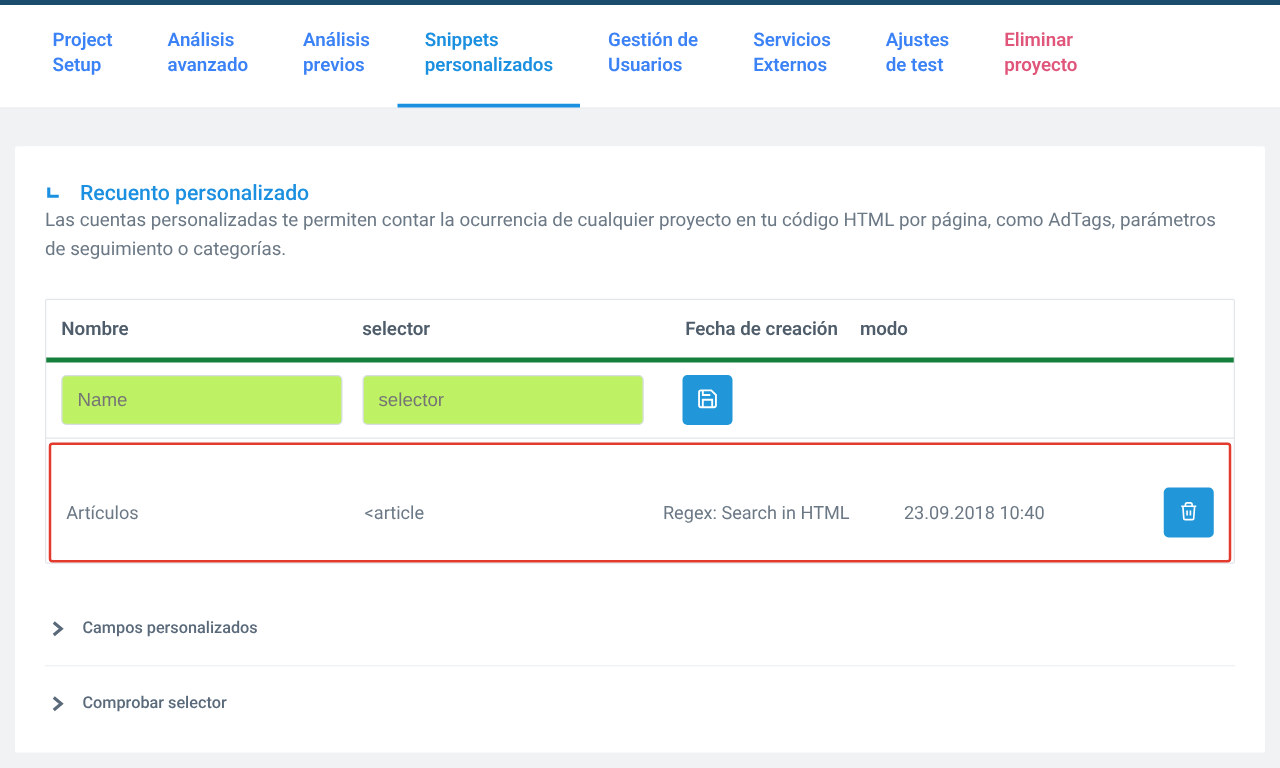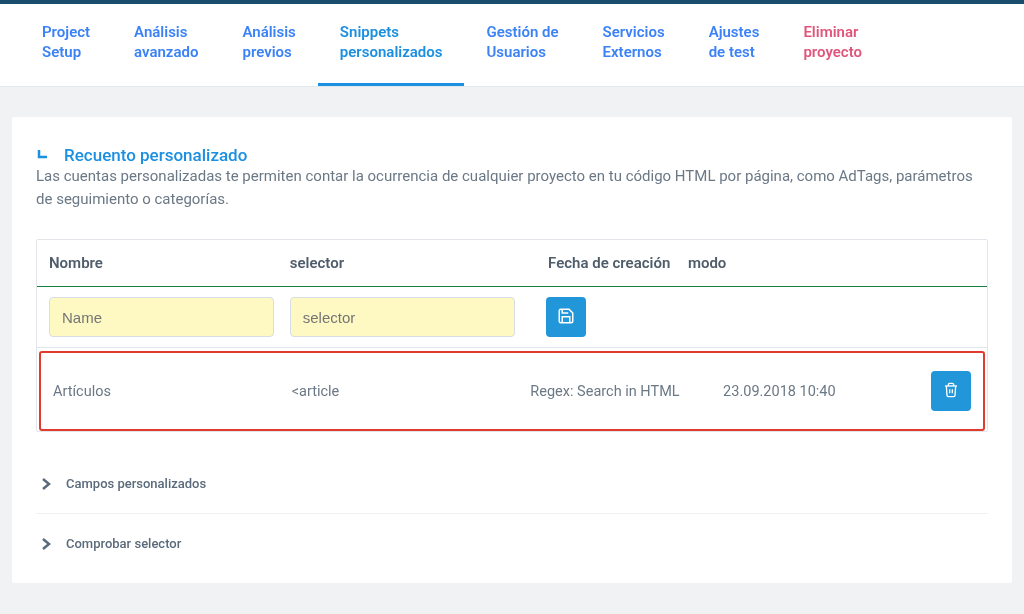--- a/index.html
+++ b/index.html
@@ -60,21 +60,21 @@
 }
 .table-wrap {
   border: 1px solid #e2e6ea;
   border-radius: 2px;
 }
 .thead, .trow {
   display: flex;
   align-items: center;
 }
 .thead {
-  border-bottom: 1px solid #15803d;
+  border-bottom: 4px solid #15803d;
   padding: 14px 12px;
 }
 .th {
   font-weight: 600;
   font-size: 15px;
   color: #4f5d6b;
 }
 .col-name { flex: 0 0 26%; }
 .col-sel  { flex: 0 0 26%; }
 .col-mode { flex: 0 0 25%; }
@@ -88,21 +88,21 @@
 }
 .trow.inputs .col-name, .trow.inputs .col-sel { padding-right: 16px; }
 .input, .select {
   width: 100%;
   height: 40px;
   border: 1px solid #d7dde3;
   border-radius: 4px;
   padding: 0 12px;
   font-size: 15px;
   color: #6b7885;
-  background: #fef9c3;
+  background: #bef264;
 }
 .select-wrap { position: relative; width: 100%; }
 .select {
   appearance: none;
   padding-right: 32px;
   cursor: pointer;
 }
 .chevron-down {
   position: absolute;
   right: 12px;
@@ -118,20 +118,21 @@
   border-radius: 4px;
   display: flex;
   align-items: center;
   justify-content: center;
   cursor: pointer;
 }
 .trow.data {
   padding: 18px 12px;
   font-size: 14.5px;
   color: #6b7885;
+  margin-top: 16px;
 }
 .highlight-box {
   border: 2px solid #e23b2e;
   border-radius: 3px;
   margin: 3px 2px 0;
 }
 .accordion-row {
   display: flex;
   align-items: center;
   gap: 14px;

